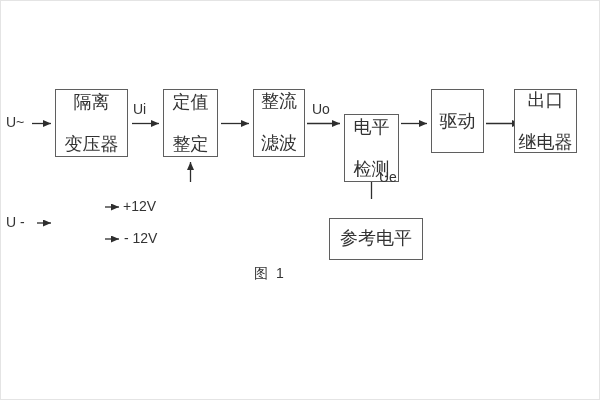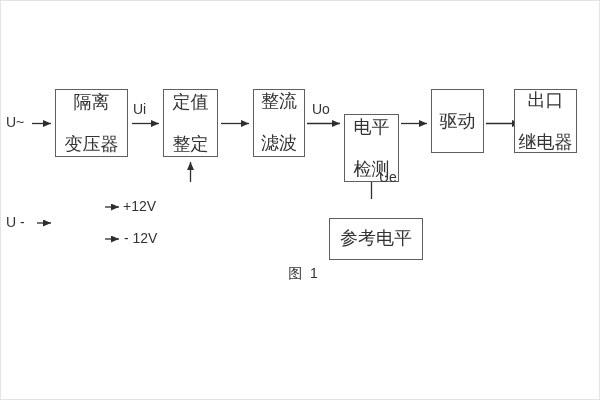--- a/index.html
+++ b/index.html
@@ -28,21 +28,21 @@
     display:flex;align-items:center;justify-content:center;
     text-align:center;white-space:pre-line;
     font-size:18px;line-height:2.35;color:var(--text-color);
   }
   .sig{
     position:absolute;font-size:14px;color:var(--text-color);
     white-space:nowrap;line-height:1.1;
   }
   .caption{
     position:absolute;left:253px;top:264px;width:100px;
-    text-align:center;font-size:14px;color:var(--text-color);
+    font-size:14px;color:var(--text-color);
     letter-spacing:2px;
   }
 </style>
 </head>
 <body>
 
 <div class="canvas">
 
   <svg class="arrows" width="600" height="400" viewBox="0 0 600 400">
     <defs>

